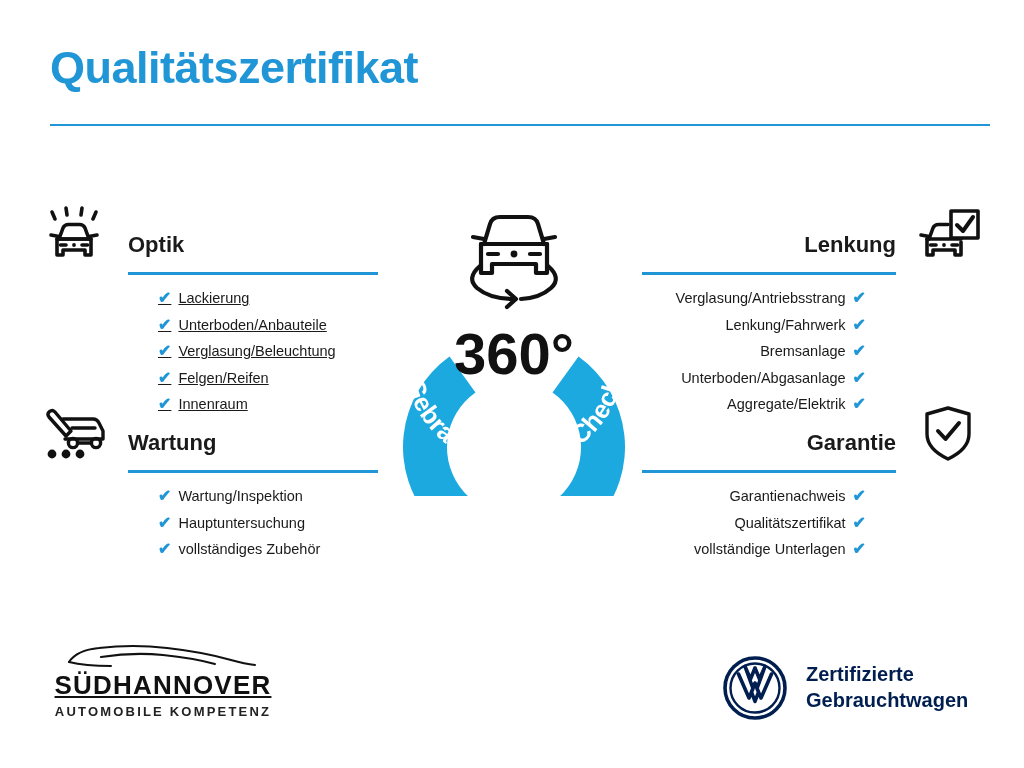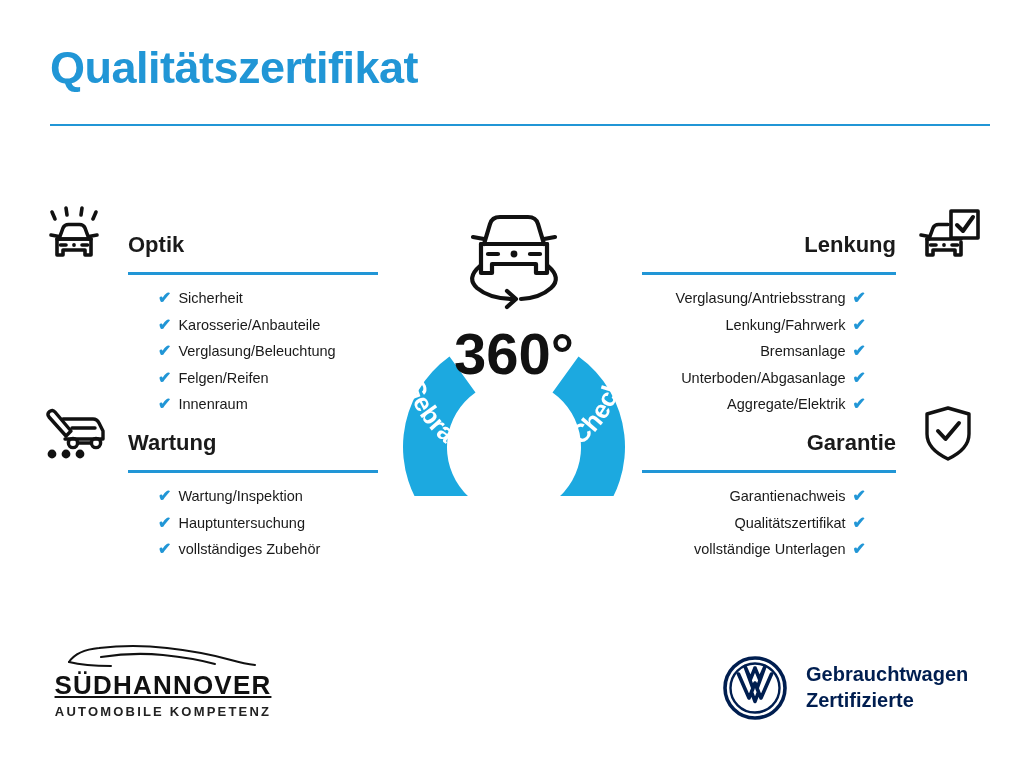--- a/index.html
+++ b/index.html
@@ -49,21 +49,21 @@
   }
 
   
   .col {
     position: absolute;
     width: 360px;
   }
   .col-left  { left: 28px; }
   .col-right { left: 630px; width: 366px; }
 
-  .col-optik    { top: 200px; }
+  .col-optik    { top: 200px; text-decoration: underline; }
   .col-wartung  { top: 398px; }
   .col-technik  { top: 200px; }
   .col-garantie { top: 398px; }
 
   .sec-head {
     position: relative;
     height: 78px;
   }
   .sec-icon {
     position: absolute;
@@ -209,25 +209,25 @@
             <path d="M44.5 40 L39 40"></path>
           <circle cx="31" cy="40" r="1.9" fill="#111" stroke="none"></circle>
         </svg>
       </span>
       <span class="sec-title">Optik</span>
       <span class="sec-rule"></span>
     </div>
     <ul class="items">
       <li>
         <span class="chk">✔</span>
-        <span>Sicherheit</span>
-      </li>
-      <li>
-        <span class="chk">✔</span>
-        <span>Karosserie/Anbauteile</span>
+        <span>Lackierung</span>
+      </li>
+      <li>
+        <span class="chk">✔</span>
+        <span>Unterboden/Anbauteile</span>
       </li>
       <li>
         <span class="chk">✔</span>
         <span>Verglasung/Beleuchtung</span>
       </li>
       <li>
         <span class="chk">✔</span>
         <span>Felgen/Reifen</span>
       </li>
       <li>
@@ -391,18 +391,18 @@
     <svg width="66" height="66" viewBox="0 0 66 66">
       <circle cx="33" cy="33" r="30" fill="none" stroke="#001e50" stroke-width="3.6"></circle>
       <circle cx="33" cy="33" r="24.5" fill="none" stroke="#001e50" stroke-width="2.4"></circle>
       <path d="M33 13 L28.5 24 L23 11.5
                M23 11.5 L31 33.5 L27 43 L16.5 19
                M33 28 L29.5 37 L33 46.5 L36.5 37 Z
                M43 11.5 L35 33.5 L39 43 L49.5 19
                M33 13 L37.5 24 L43 11.5" fill="none" stroke="#001e50" stroke-width="3.6" stroke-linejoin="round" stroke-linecap="round"></path>
     </svg>
     <div class="vw-text">
+      <div>Zertifizierte</div>
       <div>Gebrauchtwagen</div>
-      <div>Zertifizierte</div>
     </div>
   </div>
 
 </div>
 
 </body></html>

